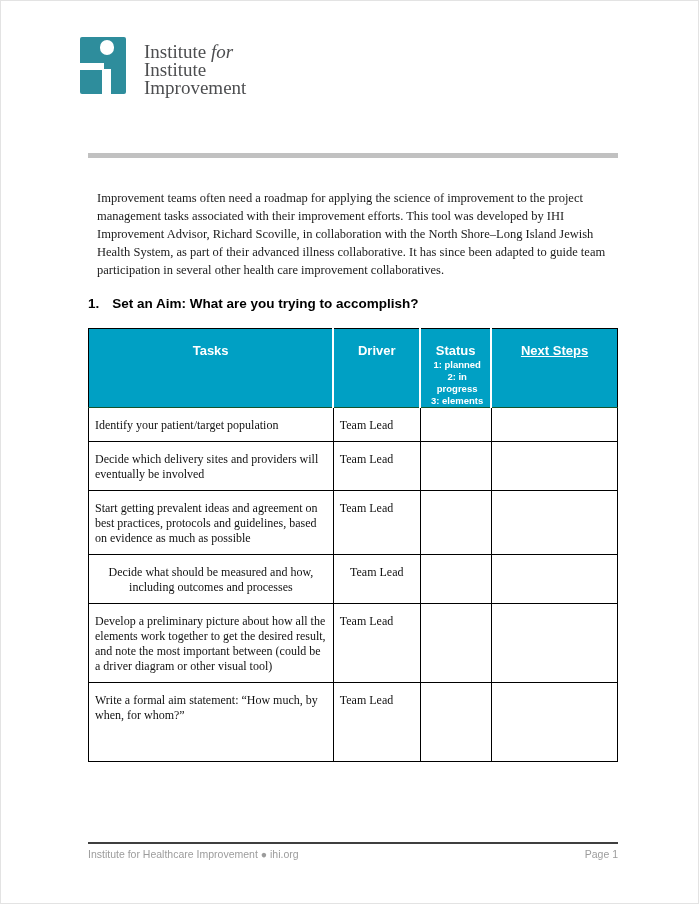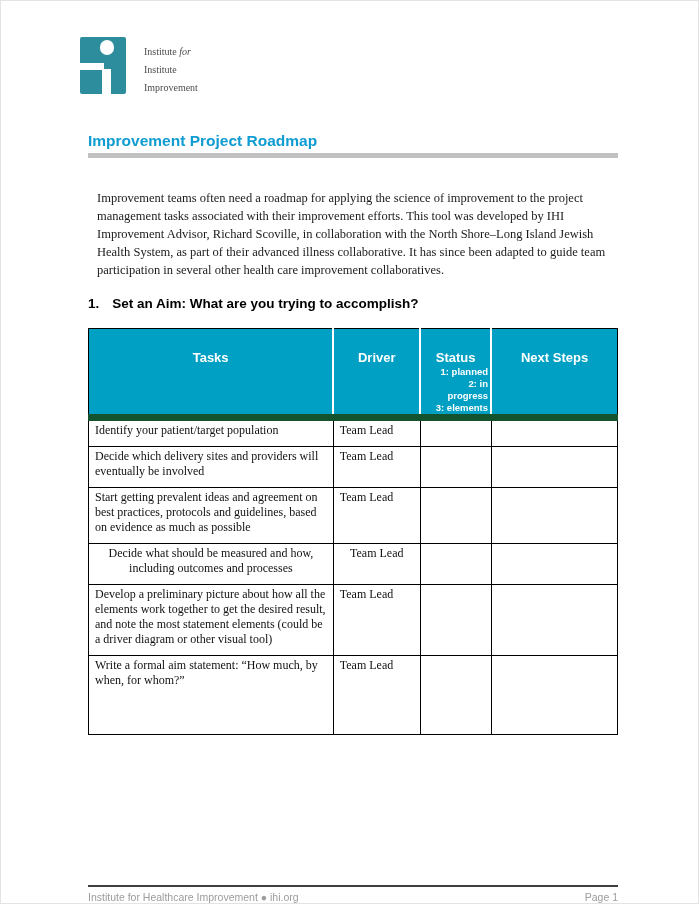--- a/index.html
+++ b/index.html
@@ -22,21 +22,21 @@
     background: var(--logo-mark, #2E8D9C);
     border-radius: 2px;
   }
   .logo-mark .cut { position: absolute; background: #fff; }
   .logo-mark .dot   { left: 43%; top: 5%;  width: 32%; height: 26%; border-radius: 50%; }
   .logo-mark .hslot { left: 0;   top: 46%; width: 52%; height: 12%; }
   .logo-mark .vslot { left: 48%; top: 57%; width: 20%; height: 43%; }
   .logo-text {
     margin-top: 6px;
     font-family: "Liberation Serif", serif;
-    font-size: 10px;
+    font-size: 19px;
     line-height: 18px;
     color: #4d4e50;
   }
   .logo-text em { font-style: italic; }
 
   
   .title {
     position: absolute; left: 88px; top: 132px; margin: 0;
     font-size: 15.5px; font-weight: bold;
     color: var(--title-text, #0E9CD2);
@@ -71,53 +71,53 @@
     border-collapse: collapse;
     table-layout: fixed;
     border: 1px solid #000;
   }
   table.roadmap th, table.roadmap td { box-sizing: border-box; }
   thead th {
     background: var(--table-header-bg, #00A0C4);
     color: #fff;
     height: 50px;
     vertical-align: top;
-    padding: 21px 2px 0 2px;
+    padding: 14px 2px 0 2px;
     font-size: 13px; font-weight: bold;
     text-align: center;
-    border-bottom: 7px solid #14532d;
+    border-bottom: 1px solid #14532d;
   }
   thead th + th { border-left: 2px solid #fff; }
   th.col-tasks  { width: 242px; }
   th.col-driver { width: 86px; }
   th.col-status { width: 70px; }
-  th.col-next   { width: 125px; }
+  th.col-next   { width: 125px; text-decoration: underline; }
   .status-label { font-size: 13px; line-height: 16px; }
   .status-sub {
     font-size: 9.5px; line-height: 12px;
-    text-align: right; padding-left: 3px;
+    text-align: center; padding-left: 3px;
   }
   tbody td {
     border: 1px solid #000;
     vertical-align: top;
     font-family: "Liberation Serif", serif;
     font-size: 12px; line-height: 15px;
     color: #111;
-    padding: 2px 6px 8px 6px;
+    padding: 10px 6px 8px 6px;
   }
   tbody tr:nth-child(1) td { height: 27px; }
   tbody tr:nth-child(2) td { height: 40px; }
   tbody tr:nth-child(3) td { height: 52px; }
   tbody tr:nth-child(4) td { height: 40px; text-align: center; }
   tbody tr:nth-child(5) td { height: 52px; }
   tbody tr:nth-child(6) td { height: 79px; }
   tbody tr:nth-child(7) td { height: 41px; margin-top: 16px; }
 
   
-  .footer { position: absolute; left: 88px; top: 885px; width: 530px; }
+  .footer { position: absolute; left: 88px; top: 842px; width: 530px; }
   .footer-rule { height: 2px; background: var(--footer-rule, #3F3F3F); }
   .footer-row {
     display: flex; justify-content: space-between;
     margin-top: 4px;
     font-size: 10.5px;
     color: var(--footer-text, #9C9C9C);
   }
 </style>
 </head>
 <body>
@@ -130,21 +130,20 @@
       <span class="cut hslot"></span>
       <span class="cut vslot"></span>
     </div>
     <div class="logo-text">
       <div><span>Institute </span><em>for</em></div>
       <div>Institute</div>
       <div>Improvement</div>
     </div>
   </div>
 
-  <h1 class="title">Improvement Project Roadmap</h1>
   <div class="title-rule"></div>
 
   <p class="intro">Improvement teams often need a roadmap for applying the science of improvement to the project management tasks associated with their improvement efforts. This tool was developed by IHI Improvement Advisor, Richard Scoville, in collaboration with the North Shore–Long Island Jewish Health System, as part of their advanced illness collaborative. It has since been adapted to guide team participation in several other health care improvement collaboratives.</p>
 
   <div class="section-heading">
     <span class="sec-num">1.</span>
     <span class="sec-text">Set an Aim: What are you trying to accomplish?</span>
   </div>
 
   <table class="roadmap">
@@ -185,21 +184,21 @@
 
   <tr>
     <td class="cell-task">Decide what should be measured and how, including outcomes and processes</td>
     <td class="cell-driver">Team Lead</td>
     <td class="cell-status"></td>
     <td class="cell-next"></td>
   </tr>
 
 
   <tr>
-    <td class="cell-task">Develop a preliminary picture about how all the elements work together to get the desired result, and note the most statement elements (could be a driver diagram or other visual tool)</td>
+    <td class="cell-task">Develop a preliminary picture about how all the elements work together to get the desired result, and note the most important between (could be a driver diagram or other visual tool)</td>
     <td class="cell-driver">Team Lead</td>
     <td class="cell-status"></td>
     <td class="cell-next"></td>
   </tr>
 
   <tr>
     <td class="cell-task">Write a formal aim statement: “How much, by when, for whom?”</td>
     <td class="cell-driver">Team Lead</td>
     <td class="cell-status"></td>
     <td class="cell-next"></td>

